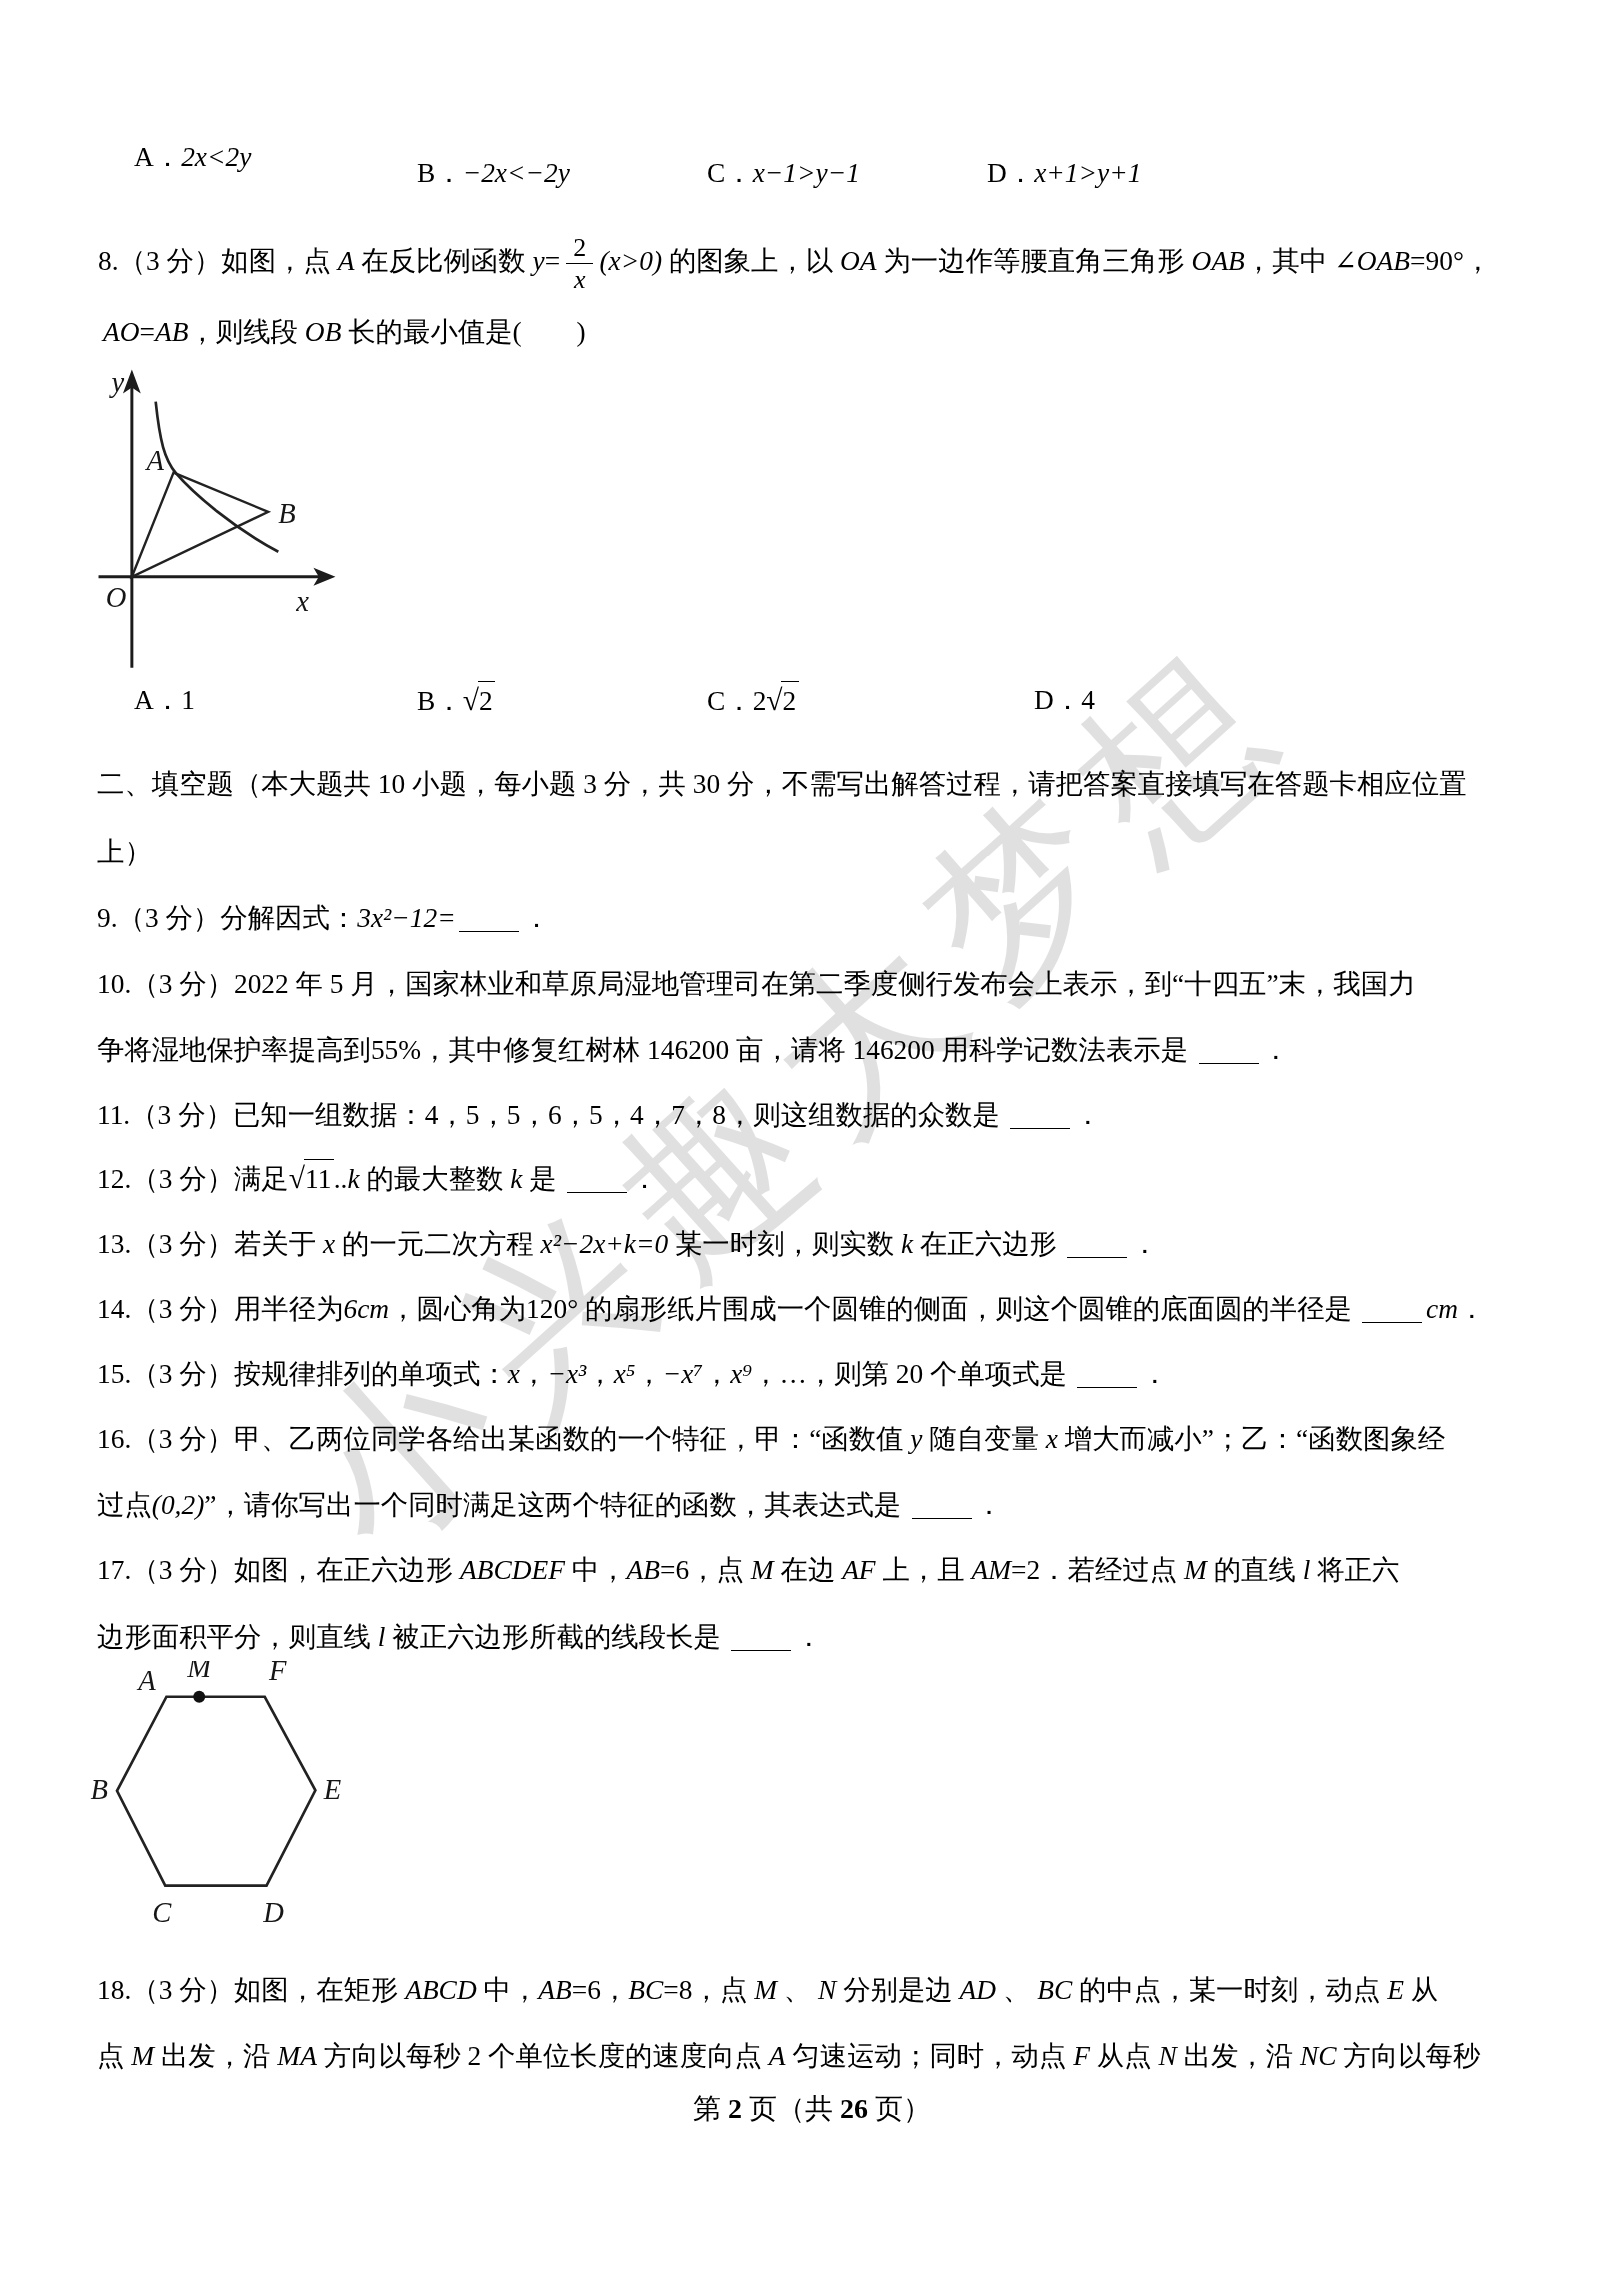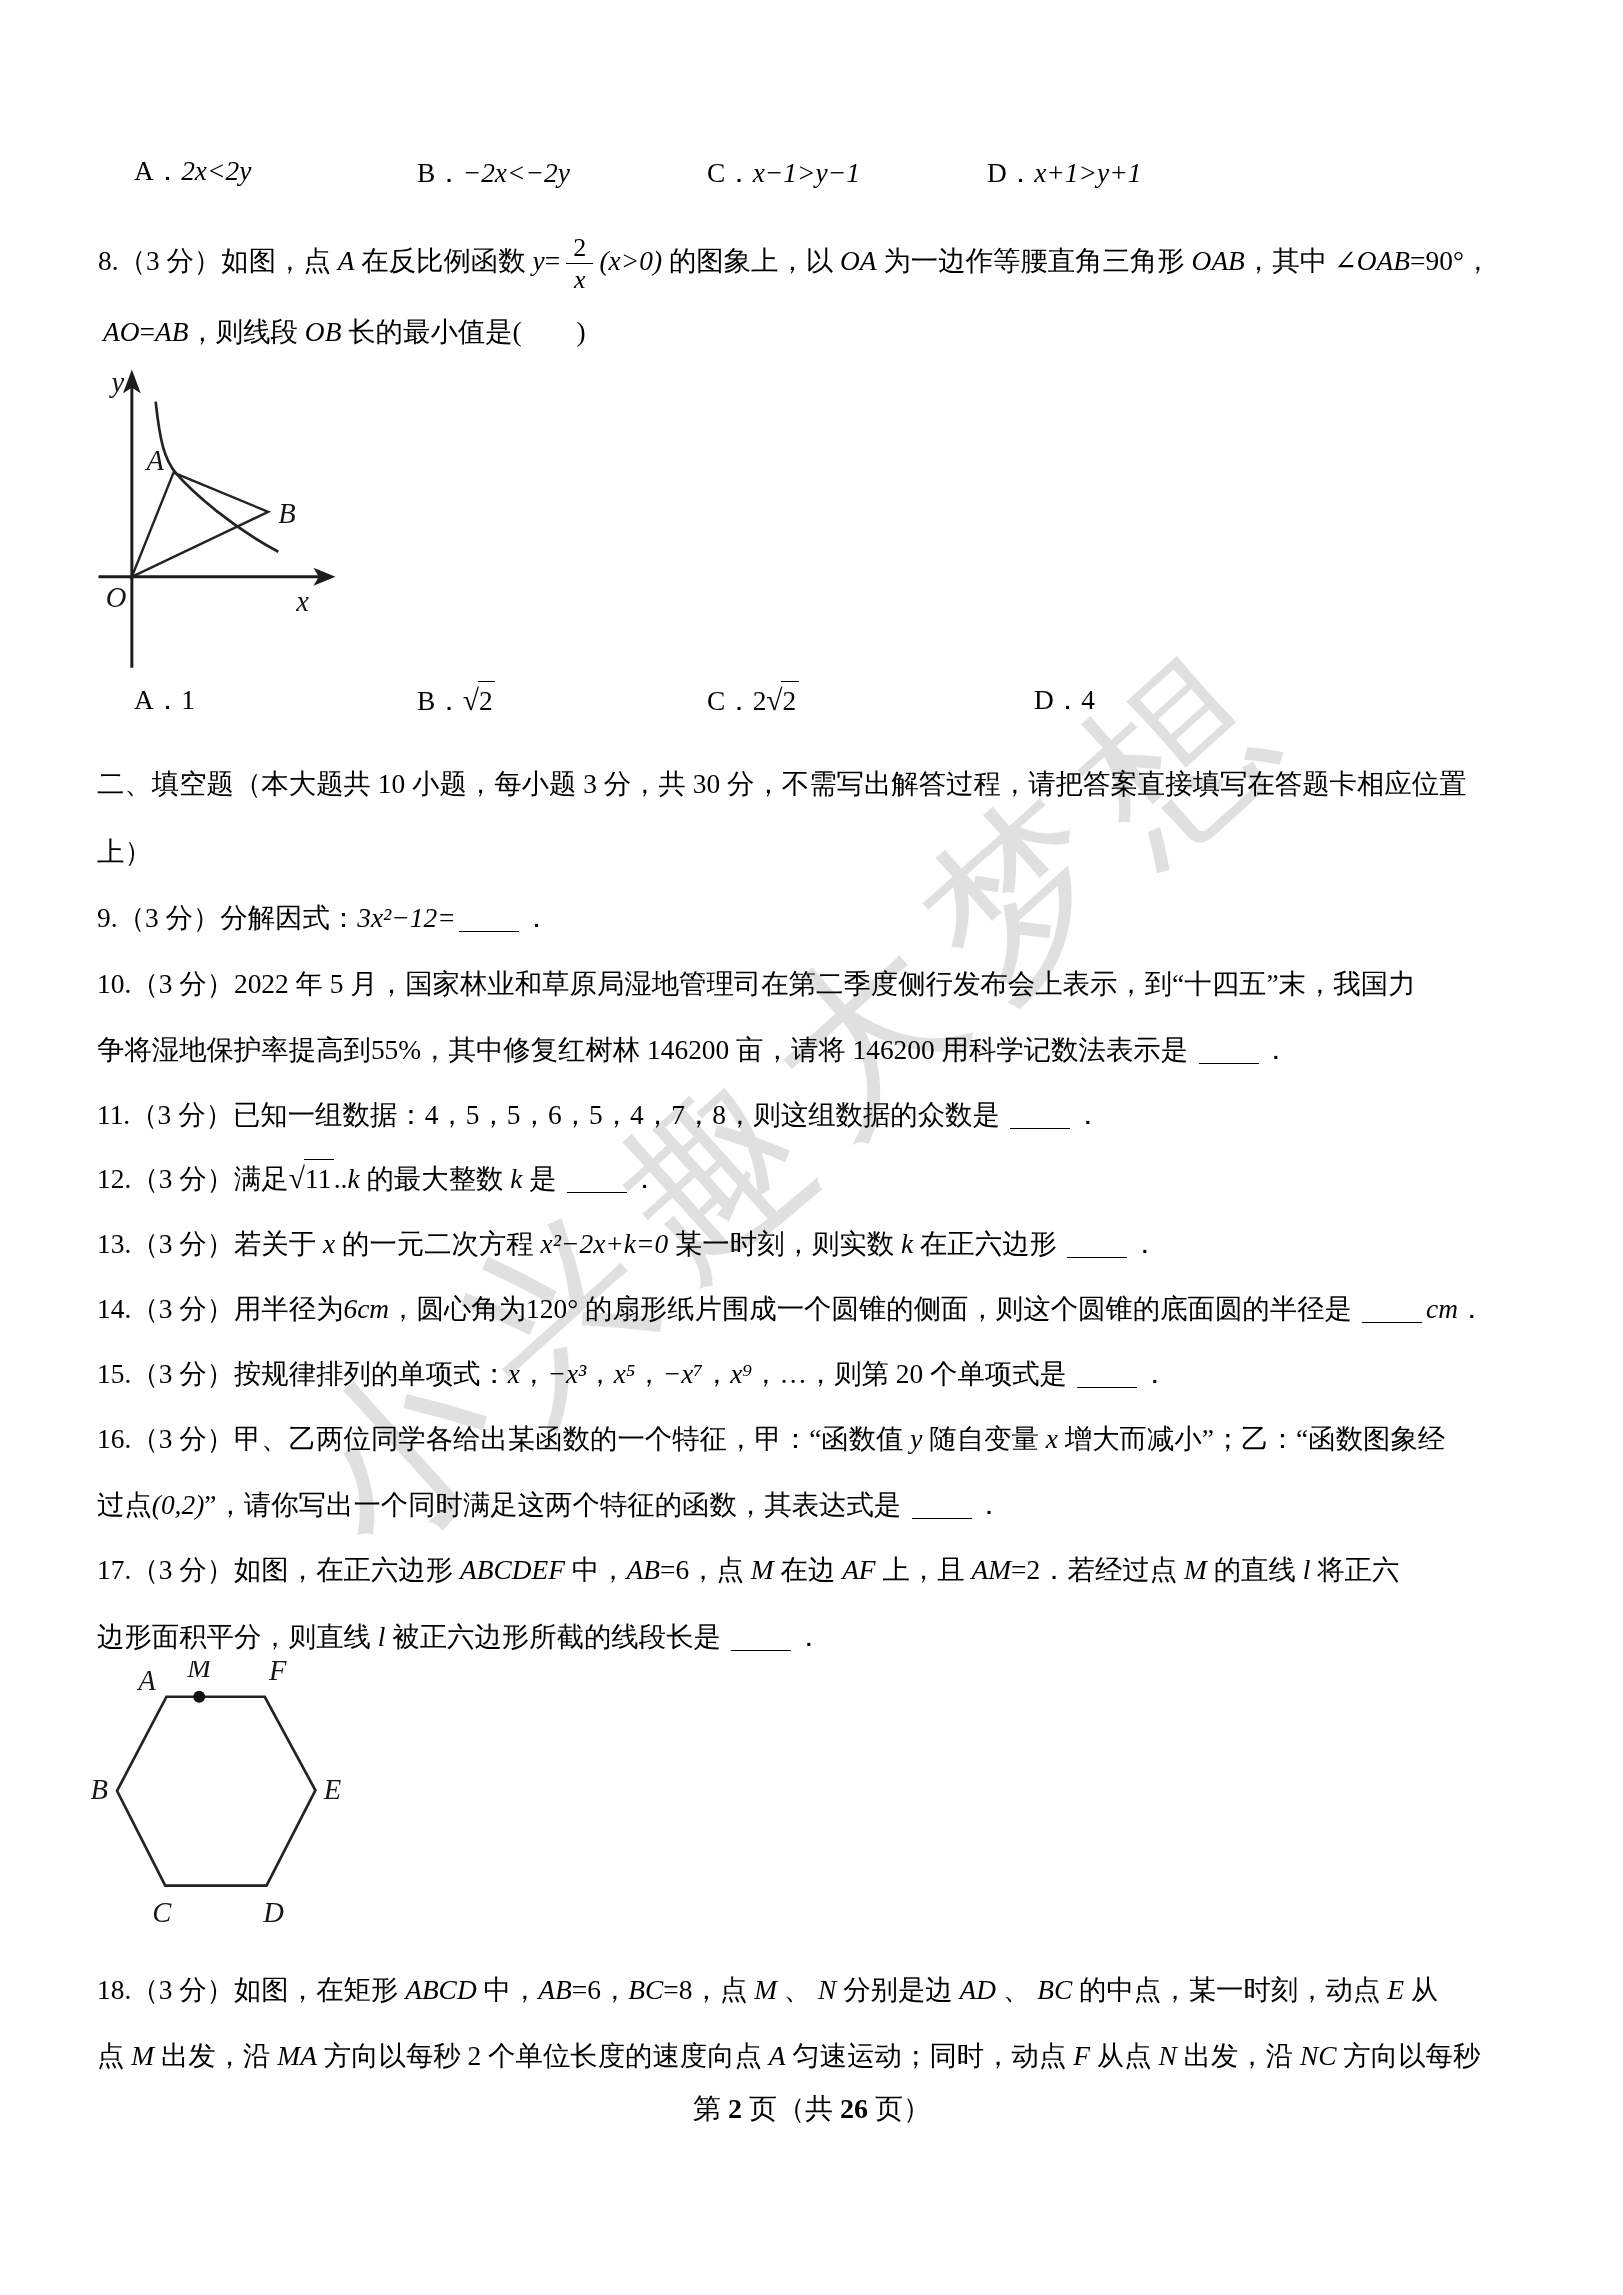--- a/index.html
+++ b/index.html
@@ -36,21 +36,21 @@
     color:rgba(0,0,0,0.12);transform:rotate(-42deg);transform-origin:center;
     font-family:"Liberation Serif",serif;pointer-events:none;
   }
   .footer{font-size:28px;left:50%;transform:translateX(-50%)}
 </style>
 </head>
 <body>
 
 <div class="watermark">小兴趣大梦想</div>
 
-<div class="line" style="top:152px;left:134px"><span class="p">A．</span><span class="it">2x&lt;2y</span></div>
+<div class="line" style="top:138px;left:134px"><span class="p">A．</span><span class="it">2x&lt;2y</span></div>
 <div class="line" style="top:154px;left:417px"><span class="p">B．</span><span class="it">−2x&lt;−2y</span></div>
 <div class="line" style="top:154px;left:707px"><span class="p">C．</span><span class="it">x−1&gt;y−1</span></div>
 <div class="line" style="top:154px;left:987px"><span class="p">D．</span><span class="it">x+1&gt;y+1</span></div>
 
 <div class="line" style="top:234px;left:98px"><span class="p">8.（3 分）如图，点 </span><span class="it">A</span><span class="p"> 在反比例函数 </span><span class="it">y</span><span class="p">=</span><span class="fr"><span class="num">2</span><span class="den">x</span></span><span class="it">(x&gt;0)</span><span class="p"> 的图象上，以 </span><span class="it">OA</span><span class="p"> 为一边作等腰直角三角形 </span><span class="it">OAB</span><span class="p">，其中 ∠</span><span class="it">OAB</span><span class="p">=90°，</span></div>
 <div class="line" style="top:313px;left:103px"><span class="it">AO</span><span class="p">=</span><span class="it">AB</span><span class="p">，则线段 </span><span class="it">OB</span><span class="p"> 长的最小值是(　　)</span></div>
 
 <svg class="fig" style="left:89px;top:367px" width="256" height="307" viewBox="0 0 430 515">
   <line x1="72" y1="30" x2="72" y2="505" stroke="#1c1c1c" stroke-width="5"></line>
   <polygon points="72,4 57,44 72,34 87,44" fill="#1c1c1c"></polygon>

